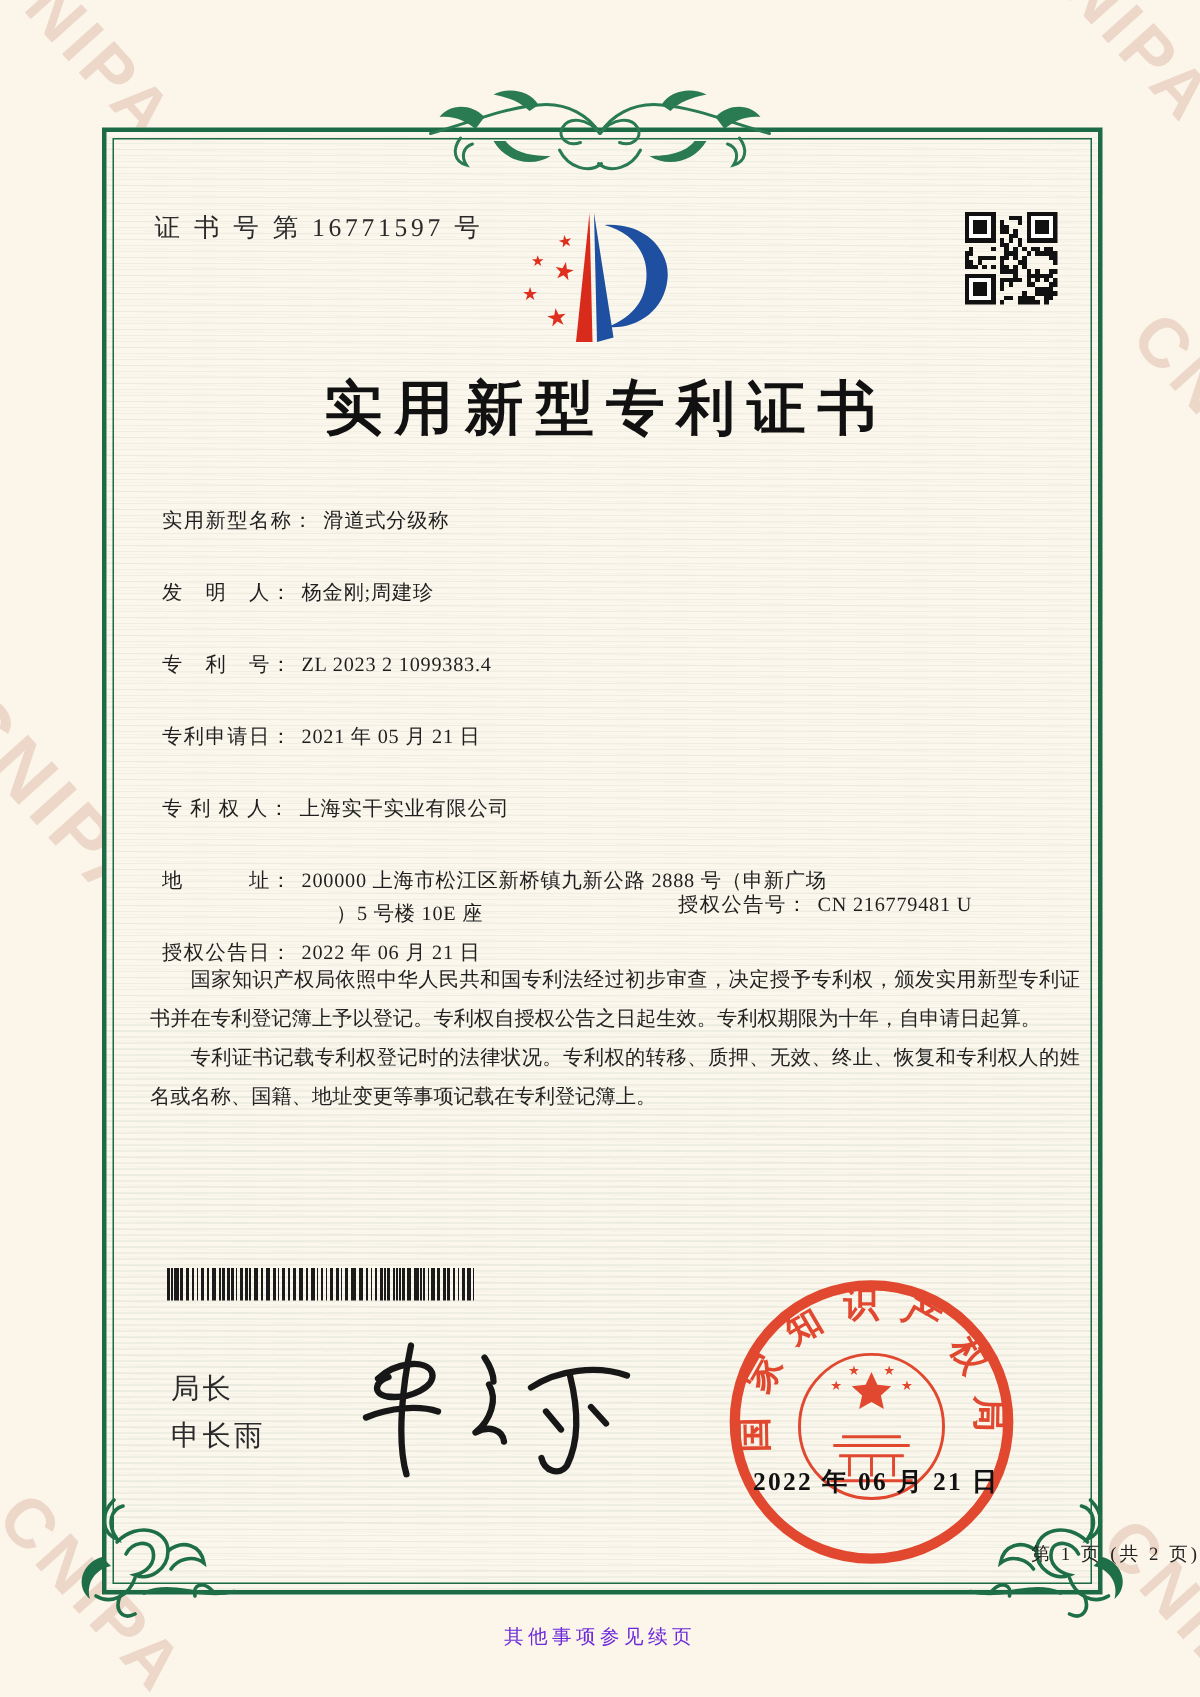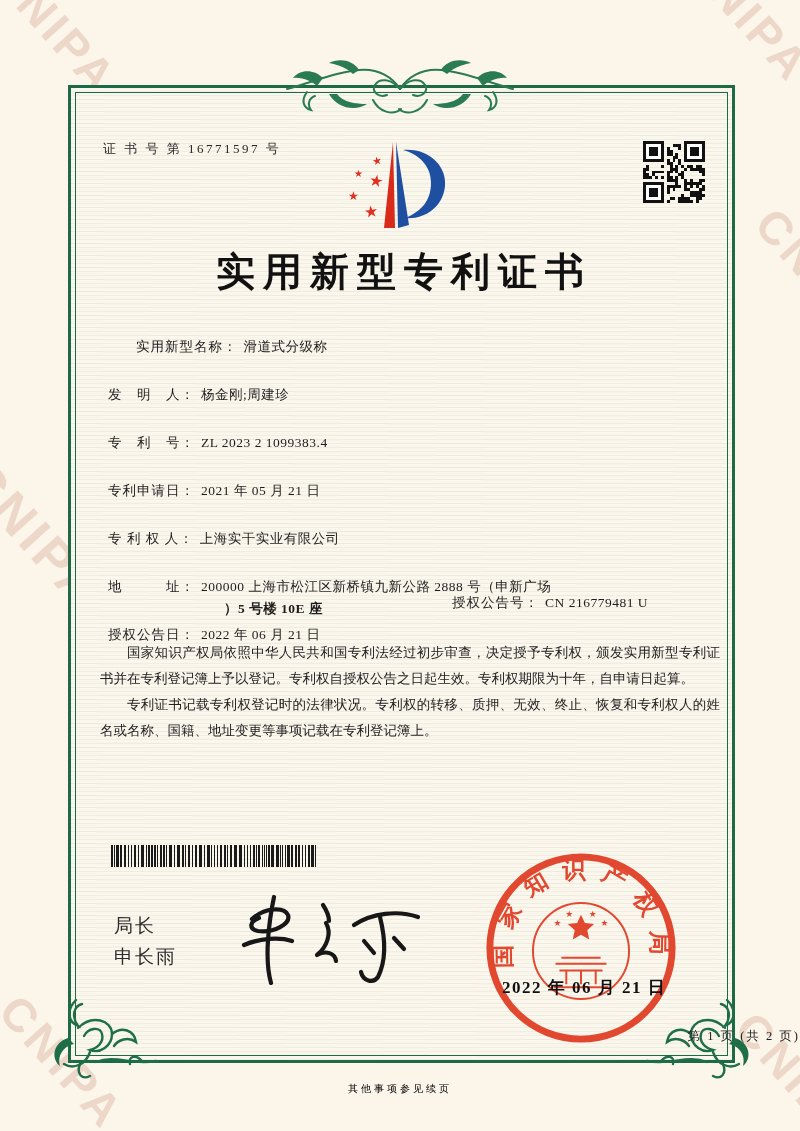--- a/index.html
+++ b/index.html
@@ -40,21 +40,21 @@
     position:absolute; left:70px; top:390px; width:660px;
     transform:rotate(-33deg); transform-origin:50% 50%;
     text-align:center; pointer-events:none;
     font-family:"Liberation Sans","DejaVu Sans",sans-serif;
     color:rgba(152,204,164,.52); font-weight:bold; line-height:1.05;
   }
   .wm-brand .l1{ display:inline-block; font-size:138px; letter-spacing:6px;
     border-bottom:5px solid rgba(152,204,164,.52); padding:0 30px 14px 30px; }
   .wm-brand .l2{ font-size:92px; letter-spacing:12px; margin-top:10px; }
   
-  .cert-no{ position:absolute; left:103px; top:140px; font-size:13px; letter-spacing:2.5px; color:#2a2a2a; }
+  .cert-no{ position:absolute; left:103px; top:140px; font-size:17px; letter-spacing:2.5px; color:#2a2a2a; }
   .qr{ position:absolute; left:643px; top:141px; width:62px; height:62px; }
   .logo{ position:absolute; left:345px; top:136px; width:115px; height:100px; }
   .title{
     position:absolute; left:0; top:245px; width:100%; text-align:center;
     font-size:39px; font-weight:bold; letter-spacing:8px; padding-left:8px; color:#111;
   }
   
   .row{ position:absolute; left:108px; font-size:13.5px; white-space:nowrap; color:#1e1e1e; }
   .row .lb{ letter-spacing:1px; }
   .row .val{ margin-left:6px; letter-spacing:.5px; }
@@ -66,21 +66,21 @@
   .barcode{ position:absolute; left:111px; top:845px; width:212px; height:22px; }
   .signer{ position:absolute; left:114px; font-size:19px;
     font-family:"Liberation Sans","DejaVu Sans",sans-serif; color:#2b2b2b; letter-spacing:2px; }
   .sig{ position:absolute; left:222px; top:893px; width:210px; height:92px; }
   .seal{ position:absolute; left:483px; top:850px; width:196px; height:196px; opacity:.92; }
   .seal-date{ position:absolute; left:502px; top:976px; font-size:17px; font-weight:bold;
     letter-spacing:1.5px; color:#111; white-space:nowrap; }
   .page-num{ position:absolute; left:0; top:1028px; width:100%; text-align:right;
     font-size:12.5px; letter-spacing:2px; color:#222; }
   .cont-note{ position:absolute; left:0; top:1082px; width:100%; text-align:center;
-    font-size:10px; letter-spacing:3px; color:#000000; }
+    font-size:13px; letter-spacing:3px; color:#6d28d9; }
   .orn{ position:absolute; pointer-events:none; }
 </style>
 </head>
 <body>
 
 <div class="wm-pink" style="left:-25px; top:0px;">CNIPA</div>
 <div class="wm-pink" style="left:245px; top:140px; opacity:.55;">CNIPA</div>
 <div class="wm-pink" style="left:668px; top:-12px;">CNIPA</div>
 <div class="wm-pink" style="left:738px; top:248px;">CNIPA</div>
 <div class="wm-pink" style="left:-55px; top:505px; font-size:52px;">CNIPA</div>
@@ -282,40 +282,40 @@
     <text x="27" y="29" font-size="11" transform="rotate(-12 30 25)">★</text>
     <text x="9" y="41" font-size="10">★</text>
     <text x="24" y="50" font-size="16" transform="rotate(10 30 45)">★</text>
     <text x="3" y="64" font-size="12">★</text>
     <text x="19" y="81" font-size="16" transform="rotate(-8 26 76)">★</text>
   </g>
 </svg>
 
 <div class="title">实用新型专利证书</div>
 
-<div class="row" style="top:338px;margin-left:28px;">
+<div class="row" style="top:338px;">
   <span class="lb">实用新型名称：</span><span class="val">滑道式分级称</span>
 </div>
 <div class="row" style="top:386px;">
   <span class="lb">发　明　人：</span><span class="val">杨金刚;周建珍</span>
 </div>
 <div class="row" style="top:434px;">
   <span class="lb">专　利　号：</span><span class="val">ZL 2023 2 1099383.4</span>
 </div>
 <div class="row" style="top:482px;">
   <span class="lb">专利申请日：</span><span class="val">2021 年 05 月 21 日</span>
 </div>
 <div class="row" style="top:530px;">
   <span class="lb">专 利 权 人：</span><span class="val">上海实干实业有限公司</span>
 </div>
 <div class="row" style="top:578px;">
   <span class="lb">地　　　址：</span><span class="val">200000 上海市松江区新桥镇九新公路 2888 号（申新广场</span>
 </div>
 <div class="row" style="top:600px; left:224px;">
-  <span class="val" style="margin-left:0;font-weight:bold;">）5 号楼 10E 座</span>
+  <span class="val" style="margin-left:0;">）5 号楼 10E 座</span>
 </div>
 <div class="row" style="top:626px;">
   <span class="lb">授权公告日：</span><span class="val">2022 年 06 月 21 日</span>
 </div>
 <div class="row" style="top:594px; left:452px;">
   <span class="lb">授权公告号：</span><span class="val">CN 216779481 U</span>
 </div>
 
 <div class="body-text">
   <p>国家知识产权局依照中华人民共和国专利法经过初步审查，决定授予专利权，颁发实用新型专利证书并在专利登记簿上予以登记。专利权自授权公告之日起生效。专利权期限为十年，自申请日起算。</p>

